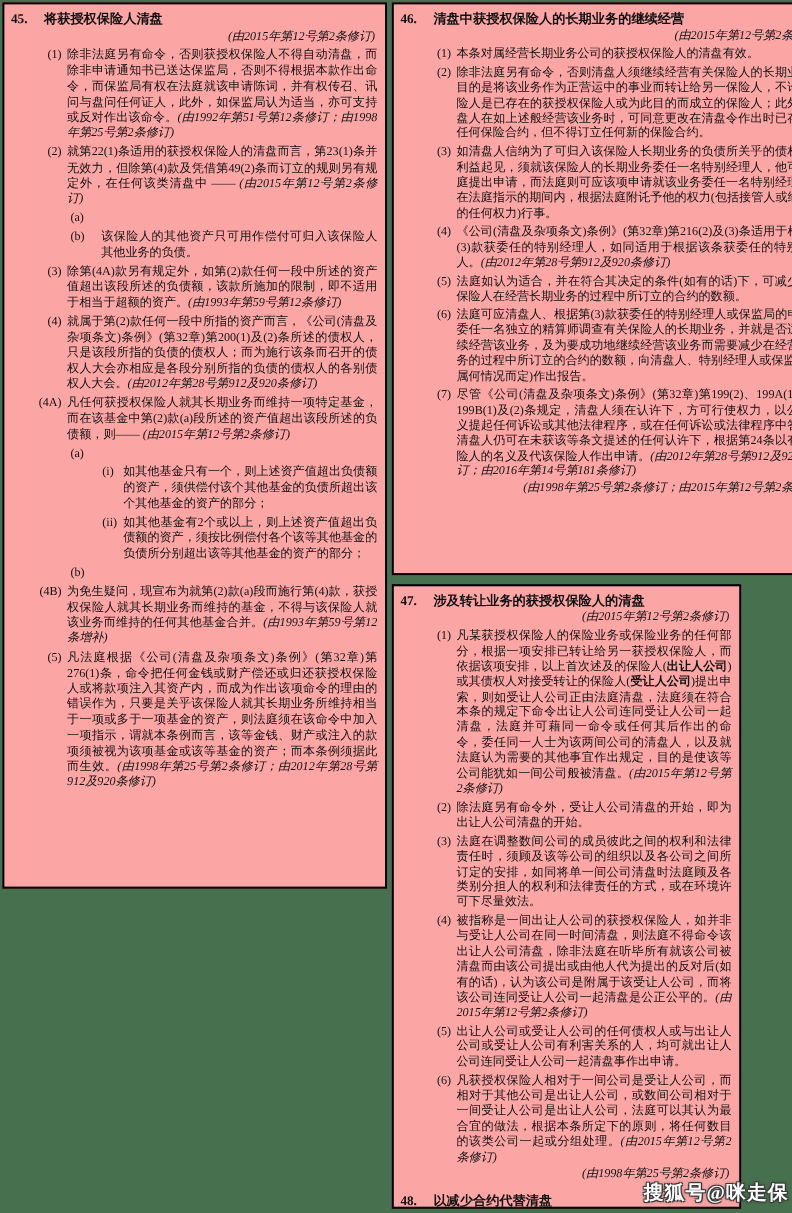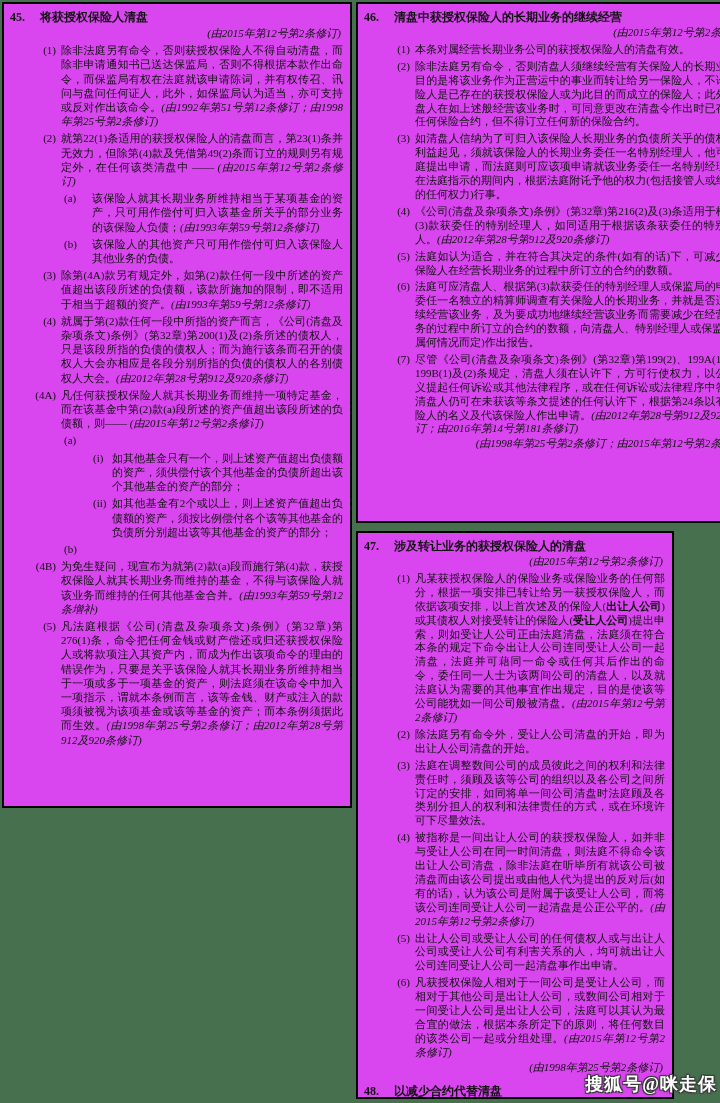--- a/index.html
+++ b/index.html
@@ -6,21 +6,21 @@
   body{
     width:720px;height:1103px;
     background:#47704e;
     position:relative;
     font-family:"Liberation Serif","DejaVu Serif",serif;
     color:#111;
     overflow:hidden;
   }
   .box{
     position:absolute;
-    background:#d946ef;
+    background:#fca5a5;
     border:2px solid #000;
     box-sizing:border-box;
     padding:4px 7px 4px 6px;
     overflow:hidden;
   }
   #box-left{left:2px;top:2px;width:350px;height:806px;}
   #box-r1{left:356px;top:2px;width:402px;height:521px;}
   #box-r2{left:356px;top:531px;width:318px;height:568px;}
   .sec{font-size:11px;line-height:14.2px;}
   #box-r1 .sec,#box-r2 .sec{line-height:13.9px;}
@@ -63,21 +63,20 @@
       <div class="clause l1">
         <span class="lbl">(1)</span>
         <span class="body"><span>除非法庭另有命令，否则获授权保险人不得自动清盘，而除非申请通知书已送达保监局，否则不得根据本款作出命令，而保监局有权在法庭就该申请陈词，并有权传召、讯问与盘问任何证人，此外，如保监局认为适当，亦可支持或反对作出该命令。</span><span class="note">(由1992年第51号第12条修订；由1998年第25号第2条修订)</span></span>
       </div>
       <div class="clause l1">
         <span class="lbl">(2)</span>
         <span class="body"><span>就第22(1)条适用的获授权保险人的清盘而言，第23(1)条并无效力，但除第(4)款及凭借第49(2)条而订立的规则另有规定外，在任何该类清盘中 —— </span><span class="note">(由2015年第12号第2条修订)</span></span>
       </div>
       <div class="clause l2">
         <span class="lbl">(a)</span>
-        <span class="body"><span>该保险人就其长期业务所维持相当于某项基金的资产，只可用作偿付可归入该基金所关乎的部分业务的该保险人负债；</span><span class="note">(由1993年第59号第12条修订)</span></span>
       </div>
       <div class="clause l2">
         <span class="lbl">(b)</span>
         <span class="body"><span>该保险人的其他资产只可用作偿付可归入该保险人其他业务的负债。</span></span>
       </div>
       <div class="clause l1">
         <span class="lbl">(3)</span>
         <span class="body"><span>除第(4A)款另有规定外，如第(2)款任何一段中所述的资产值超出该段所述的负债额，该款所施加的限制，即不适用于相当于超额的资产。</span><span class="note">(由1993年第59号第12条修订)</span></span>
       </div>
       <div class="clause l1">

